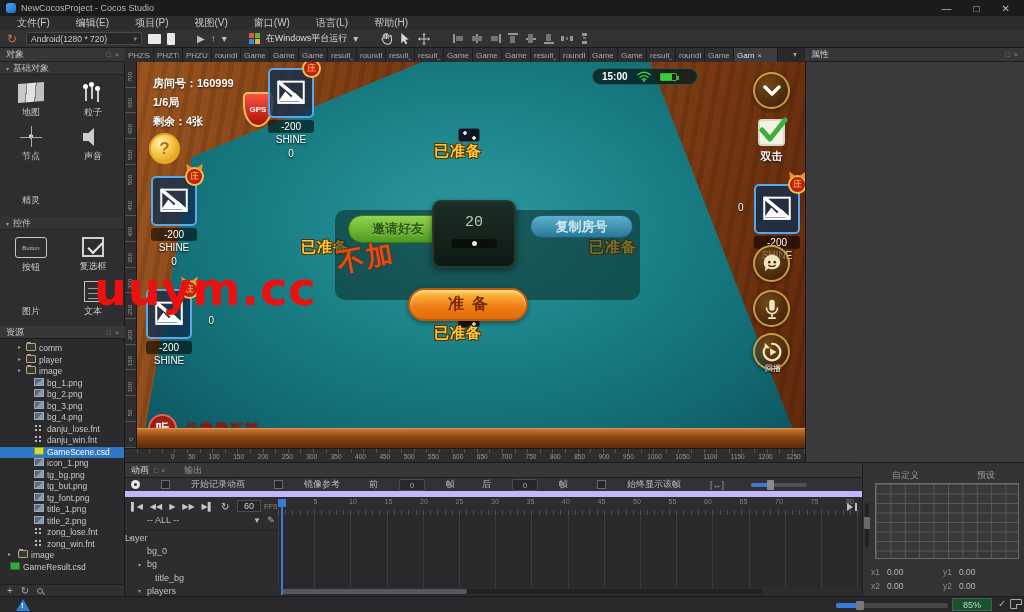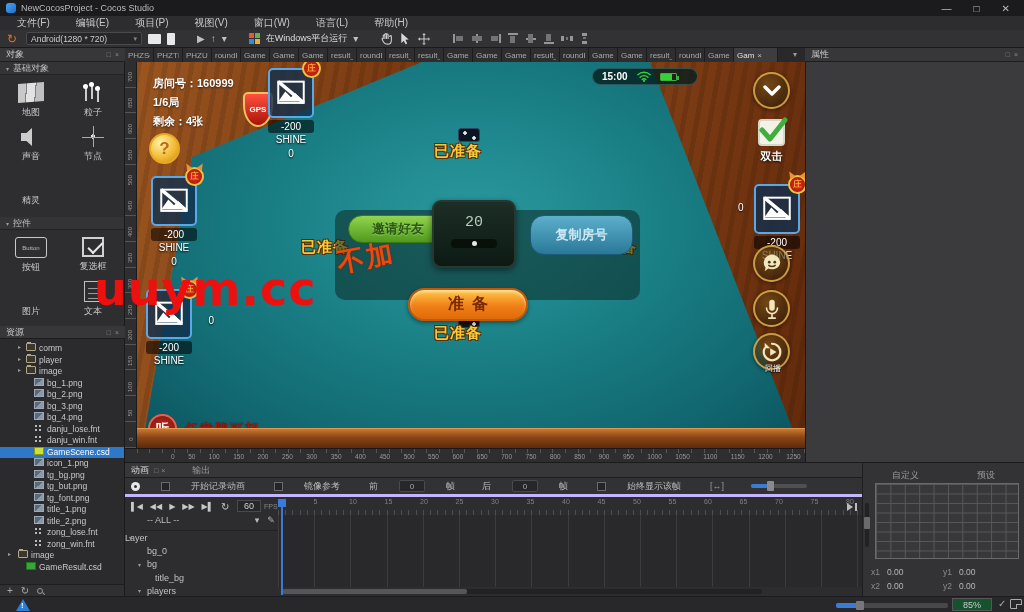--- a/index.html
+++ b/index.html
@@ -74,21 +74,21 @@
 .oitem.checkbox .oicon::after{content:"";position:absolute;left:4px;top:3px;width:13px;height:6px;border-left:2.5px solid #e8e8e8;border-bottom:2.5px solid #e8e8e8;transform:rotate(-45deg)}
 .oitem.text .oicon{border:1.5px solid #c0c0c0;width:18px;height:21px;background:repeating-linear-gradient(to bottom,transparent 0 4px,#9a9a9a 4px 5px);background-size:10px 100%;background-position:3px 2px;background-repeat:no-repeat}
 
 .reshead{position:absolute;left:0;top:326px;width:125px;height:13px}
 .restree{position:absolute;left:0;top:339px;width:125px;height:245px;background:#2b2b2d;border-right:1px solid #1a1a1a;overflow:hidden;padding-top:4px}
 .rrow{height:11.5px;display:flex;padding-left:34px;position:relative;font-size:8.5px;color:#c8c8c8;white-space:nowrap}
 .rrow .rarrow{position:absolute;left:18px;font-size:6px;color:#999}
 .rrow.folder{padding-left:26px}
 .rrow.root{padding-left:18px}
 .rrow.root .rarrow{left:8px}
-.rrow.rootfile{padding-left:26px}
+.rrow.rootfile{padding-left:10px}
 .ricon{width:10px;height:8px;margin-right:3px;flex:0 0 auto;position:relative}
 .rrow.folder .ricon{border:1px solid #b0a888;border-radius:1px;background:#3a382e}
 .rrow.folder .ricon::before{content:"";position:absolute;top:-2px;left:0;width:4px;height:2px;background:#b0a888}
 .rrow.img .ricon{border:1px solid #9aa8b8;background:linear-gradient(135deg,#5a6a7a 0 50%,#8a98a8 50%)}
 .rrow.fnt .ricon{background:radial-gradient(circle at 2px 2px,#bbb 0 1px,transparent 1px),radial-gradient(circle at 6px 2px,#bbb 0 1px,transparent 1px),radial-gradient(circle at 2px 6px,#bbb 0 1px,transparent 1px),radial-gradient(circle at 6px 6px,#bbb 0 1px,transparent 1px)}
 .rrow.csd .ricon{background:#cede3a;border:1px solid #8a9a10}
 .rrow.csd2 .ricon{background:#3aa53a;border:1px solid #1a7a1a}
 .rrow.selected{background:#2f78c8;color:#fff}
 .restoolbar{position:absolute;left:0;top:584px;width:125px;height:12px;background:#303032;border-top:1px solid #1e1e20;border-right:1px solid #1a1a1a;display:flex;align-items:center;gap:8px;padding:0 7px;color:#aaa}
 .search-ic{width:6px;height:6px;border:1.2px solid #999;border-radius:50%;position:relative}
@@ -120,21 +120,21 @@
 .coins-side{position:absolute;color:#fff;font-size:10px;text-shadow:0 1px 2px #000}
 .seat-bl .coins-side{right:-22px;top:26px}
 .seat-right .coins-side{left:-16px;top:18px}
 .ready{position:absolute;color:#f8c838;font-size:15px;font-weight:bold;letter-spacing:1px;text-shadow:1px 1px 0 #5a3000,-1px -1px 0 #5a3000,1px -1px 0 #5a3000,-1px 1px 0 #5a3000}
 .ready-top{left:297px;top:80px}.ready-leftc{left:164px;top:176px}.ready-rightc{left:452px;top:176px}.ready-bottom{left:297px;top:262px}
 .tile{position:absolute;width:22px;height:14px;background:#0c1522;border:1px solid #32455c;border-radius:3px;background-image:radial-gradient(circle at 6px 4px,#e8e8e8 0 1.5px,transparent 2px),radial-gradient(circle at 15px 9px,#e8e8e8 0 1.5px,transparent 2px)}
 .tile-top{left:321px;top:66px}.tile-bottom{left:321px;top:252px}
 .cpanel{position:absolute;left:198px;top:148px;width:305px;height:90px;background:rgba(12,40,36,.55);border-radius:10px}
 .btn{display:flex;align-items:center;justify-content:center;font-weight:bold;cursor:default}
 .btn-invite{position:absolute;left:13px;top:5px;width:100px;height:28px;border-radius:14px;background:linear-gradient(#92d44e,#4f9a1d);border:1px solid #3a7a10;color:#2c5a14;font-size:13px;text-shadow:0 1px 0 rgba(255,255,255,.25)}
-.btn-copy{position:absolute;right:7px;top:5px;width:103px;height:40px;border-radius:14px;background:linear-gradient(#5cb0cc,#2a7898);border:1px solid #1e5a78;color:#cfe8f4;font-size:13px}
+.btn-copy{position:absolute;right:7px;top:5px;width:103px;height:23px;border-radius:14px;background:linear-gradient(#5cb0cc,#2a7898);border:1px solid #1e5a78;color:#cfe8f4;font-size:13px}
 .ctile{position:absolute;left:97px;top:-10px;width:84px;height:68px;background:linear-gradient(#1c2e26,#0d1a14);border:2px solid #27392f;border-radius:9px;box-shadow:0 2px 6px rgba(0,0,0,.5)}
 .cnum{text-align:center;margin-top:12px;font-size:15px;color:#b8ccb8;font-family:"Liberation Mono",monospace}
 .cslot{margin:8px auto 0;width:46px;height:9px;background:#081009;border-radius:4px;position:relative}
 .cslot::after{content:"";position:absolute;left:50%;top:2px;width:5px;height:5px;margin-left:-2.5px;border-radius:50%;background:#e8e8e8}
 .stamp{position:absolute;left:200px;top:178px;font-size:27px;font-weight:bold;color:#e84a10;transform:rotate(-10deg);text-shadow:0 0 2px #7a2000;letter-spacing:2px}
 .btn-ready{position:absolute;left:271px;top:226px;width:120px;height:33px;border-radius:17px;background:linear-gradient(#ffc848,#f08018 55%,#e06a08);border:2px solid #c05808;box-shadow:inset 0 2px 3px rgba(255,255,255,.5),0 2px 4px rgba(0,0,0,.4);color:#7a2800;font-size:16px;letter-spacing:8px;padding-left:8px}
 .timer{position:absolute;left:455px;top:6px;width:106px;height:17px;border-radius:9px;background:rgba(5,28,28,.78);border:1px solid rgba(90,150,150,.4);display:flex;align-items:center;gap:9px;padding:0 9px}
 .timer-text{color:#fff;font-size:10px;font-weight:bold}
 .battery{width:17px;height:8px;border:1px solid #3fae3f;border-radius:1px;position:relative;background:linear-gradient(90deg,#35d03a 0 70%,transparent 70%)}
 .battery::after{content:"";position:absolute;right:-3px;top:2px;width:2px;height:4px;background:#3fae3f}
@@ -146,23 +146,23 @@
 .replaylabel{position:absolute;left:618px;top:301px;width:36px;text-align:center;color:#fff;font-size:8px;text-shadow:0 1px 1px #000}
 .listen{position:absolute;left:11px;top:352px;width:29px;height:29px;border-radius:50%;background:radial-gradient(#c03020,#7a140c);border:2px solid #e86050;color:#fff;font-size:13px;display:flex;align-items:center;justify-content:center;font-weight:bold}
 .listen-text{position:absolute;left:48px;top:358px;color:#9a1a10;font-weight:bold;font-size:13px;letter-spacing:2px;text-shadow:0 0 1px #500}
 .watermark{position:absolute;left:94px;top:262px;font-size:46px;font-weight:bold;color:#ee0f0f;z-index:60;letter-spacing:1px;font-family:"DejaVu Sans",sans-serif}
 
 .prophead{position:absolute;left:805px;top:48px;width:219px;height:14px}
 .propbody{position:absolute;left:805px;top:62px;width:219px;height:400px;background:#3b3b3d;border-left:1px solid #1a1a1a}
 
 .anim{position:absolute;left:125px;top:462px;width:737px;height:134px;background:#2d2d2f;border-top:1px solid #1a1a1a}
 .anim-tabs{position:absolute;left:0;top:0;width:737px;height:15px;background:#37373a;border-bottom:1px solid #1d1d1f;display:flex;align-items:center;gap:5px;padding:0 6px;font-size:9px}
-.atab{color:#ddd}.atab2{color:#999;margin-left:22px}
+.atab{color:#ddd}.atab2{color:#999;margin-left:14px}
 .mini-ics{display:flex;gap:3px;color:#8a8a8a;font-size:7px}
-.anim-controls{position:absolute;left:0;top:15px;width:737px;height:19px;background:#323234;border-bottom:3px solid #c4b5fd;display:flex;align-items:center;gap:21px;padding:0 6px;font-size:9px;color:#bbb}
+.anim-controls{position:absolute;left:0;top:15px;width:737px;height:19px;background:#323234;border-bottom:6px solid #c4b5fd;display:flex;align-items:center;gap:21px;padding:0 6px;font-size:9px;color:#bbb}
 .recdot{width:9px;height:9px;border-radius:50%;background:#e8e8e8;position:relative}
 .recdot::after{content:"";position:absolute;left:3px;top:3px;width:3px;height:3px;border-radius:50%;background:#333}
 .cb{width:9px;height:9px;border:1px solid #6a6a6c;background:#252527;flex:0 0 auto}
 .numin{width:26px;height:12px;background:#27272a;border:1px solid #4a4a4c;border-radius:2px;text-align:center;color:#aaa;font-size:8px;line-height:11px}
 .hslider{width:56px;height:4px;background:#505052;border-radius:2px;position:relative;margin-left:6px}
 .hslider .fill{position:absolute;left:0;top:0;height:4px;width:18px;background:#3a7bd5;border-radius:2px}
 .hslider .knob{position:absolute;left:16px;top:-3px;width:7px;height:10px;background:#8a8a8c;border-radius:1px}
 .transport{position:absolute;left:0;top:34px;width:153px;height:18px;display:flex;align-items:center;gap:7px;padding:0 6px;color:#c8c8c8;font-size:8px}
 .fpsbox{width:24px;height:12px;background:#27272a;border:1px solid #4a4a4c;text-align:center;color:#ccc;font-size:9px;line-height:11px}
 .fpslabel{color:#888;font-size:7px}
@@ -413,32 +413,32 @@
           <span class="olabel">地图</span>
         </div>
 
         <div class="oitem particle">
           <span class="oicon">
             <span class="oinner"></span>
           </span>
           <span class="olabel">粒子</span>
         </div>
 
+        <div class="oitem node">
+          <span class="oicon">
+            <span class="oinner"></span>
+          </span>
+          <span class="olabel">节点</span>
+        </div>
+
         <div class="oitem sound">
           <span class="oicon">
             <span class="oinner"></span>
           </span>
           <span class="olabel">声音</span>
-        </div>
-
-        <div class="oitem node">
-          <span class="oicon">
-            <span class="oinner"></span>
-          </span>
-          <span class="olabel">节点</span>
         </div>
 
         <div class="oitem sprite">
           <span class="oicon">
             <span class="oinner"></span>
           </span>
           <span class="olabel">精灵</span>
         </div>
       </div>
     <div class="osec-head">

